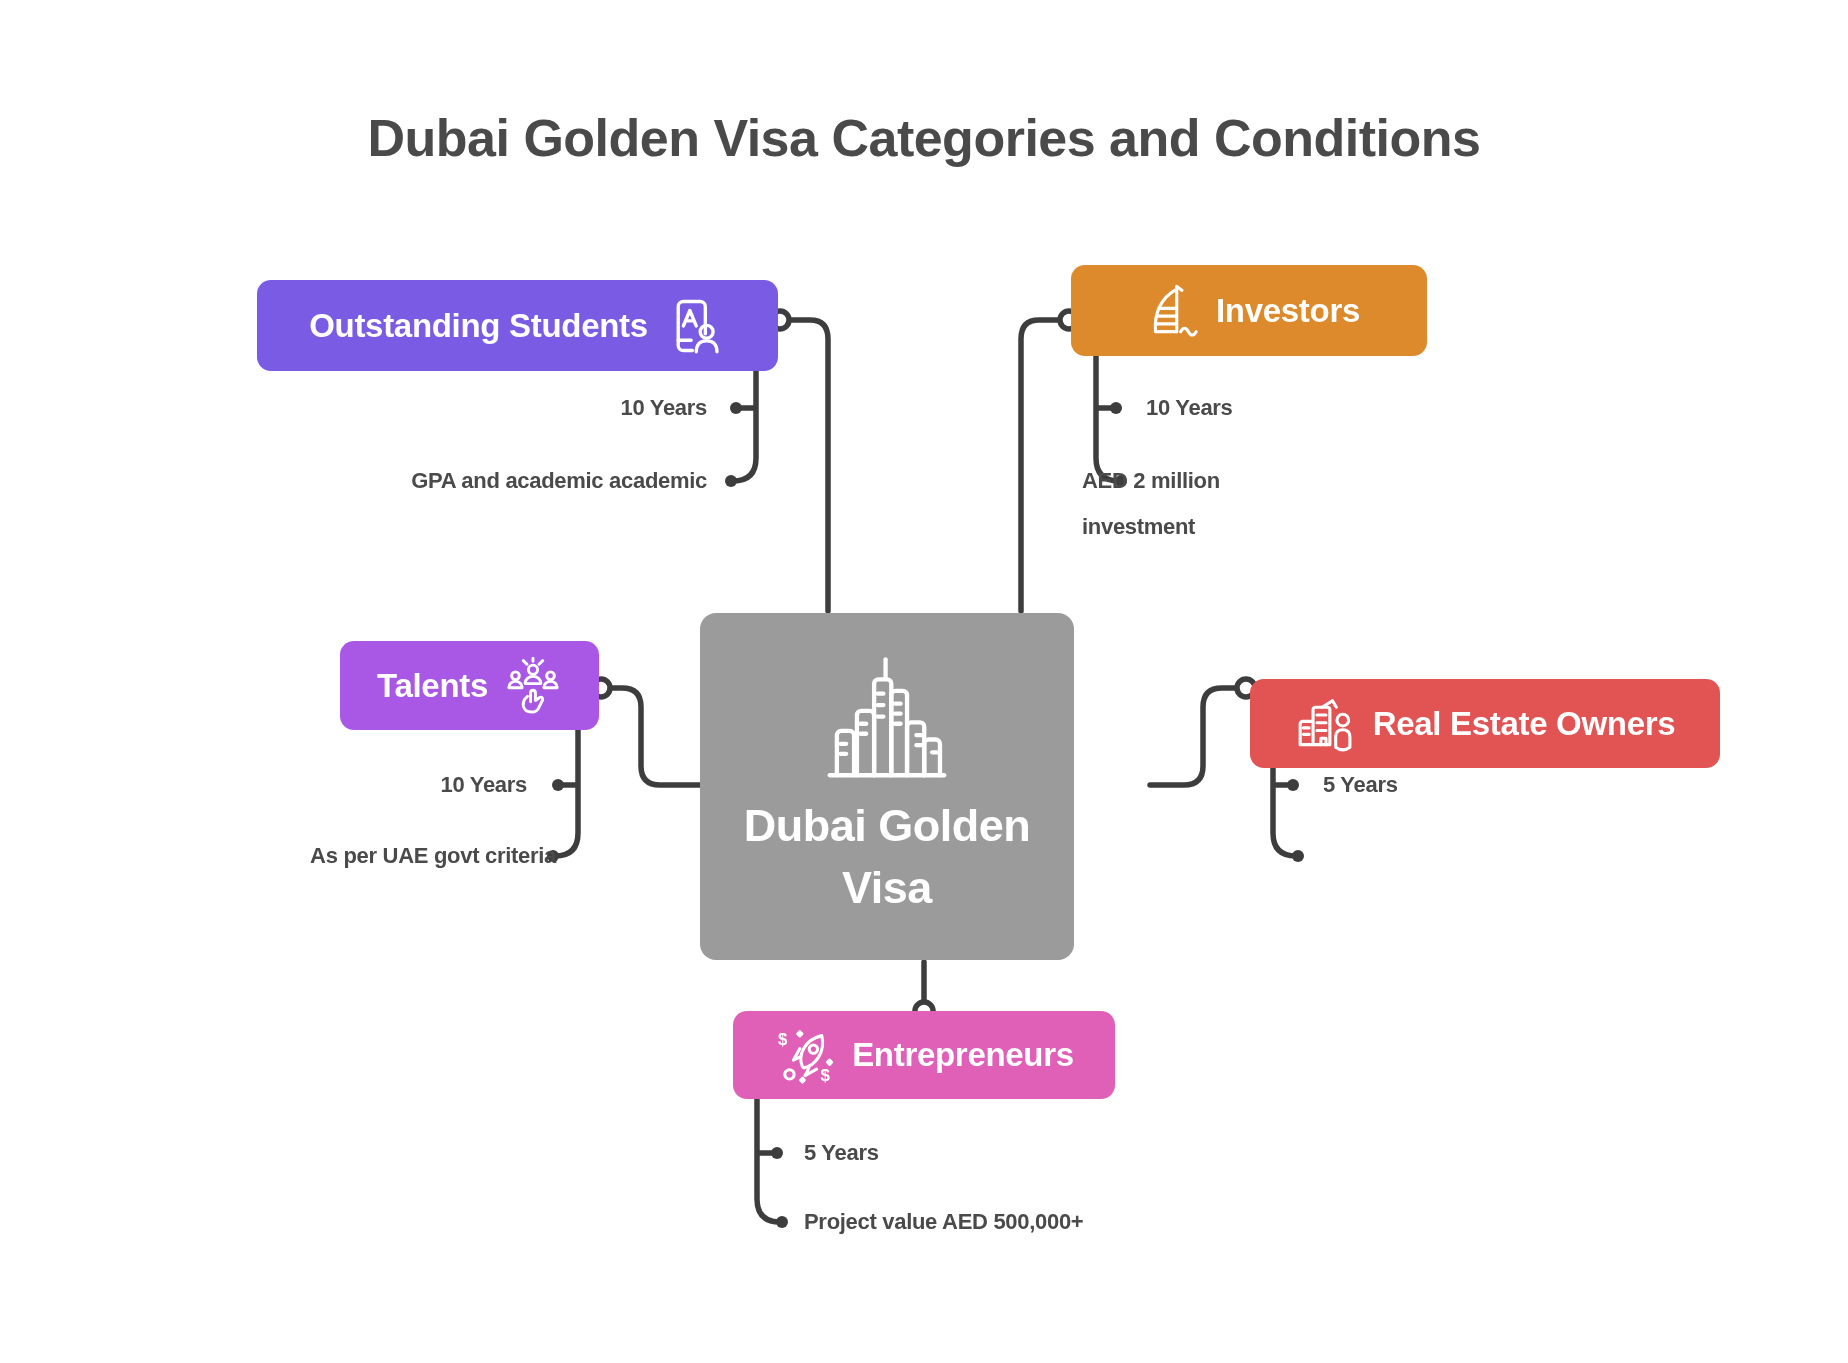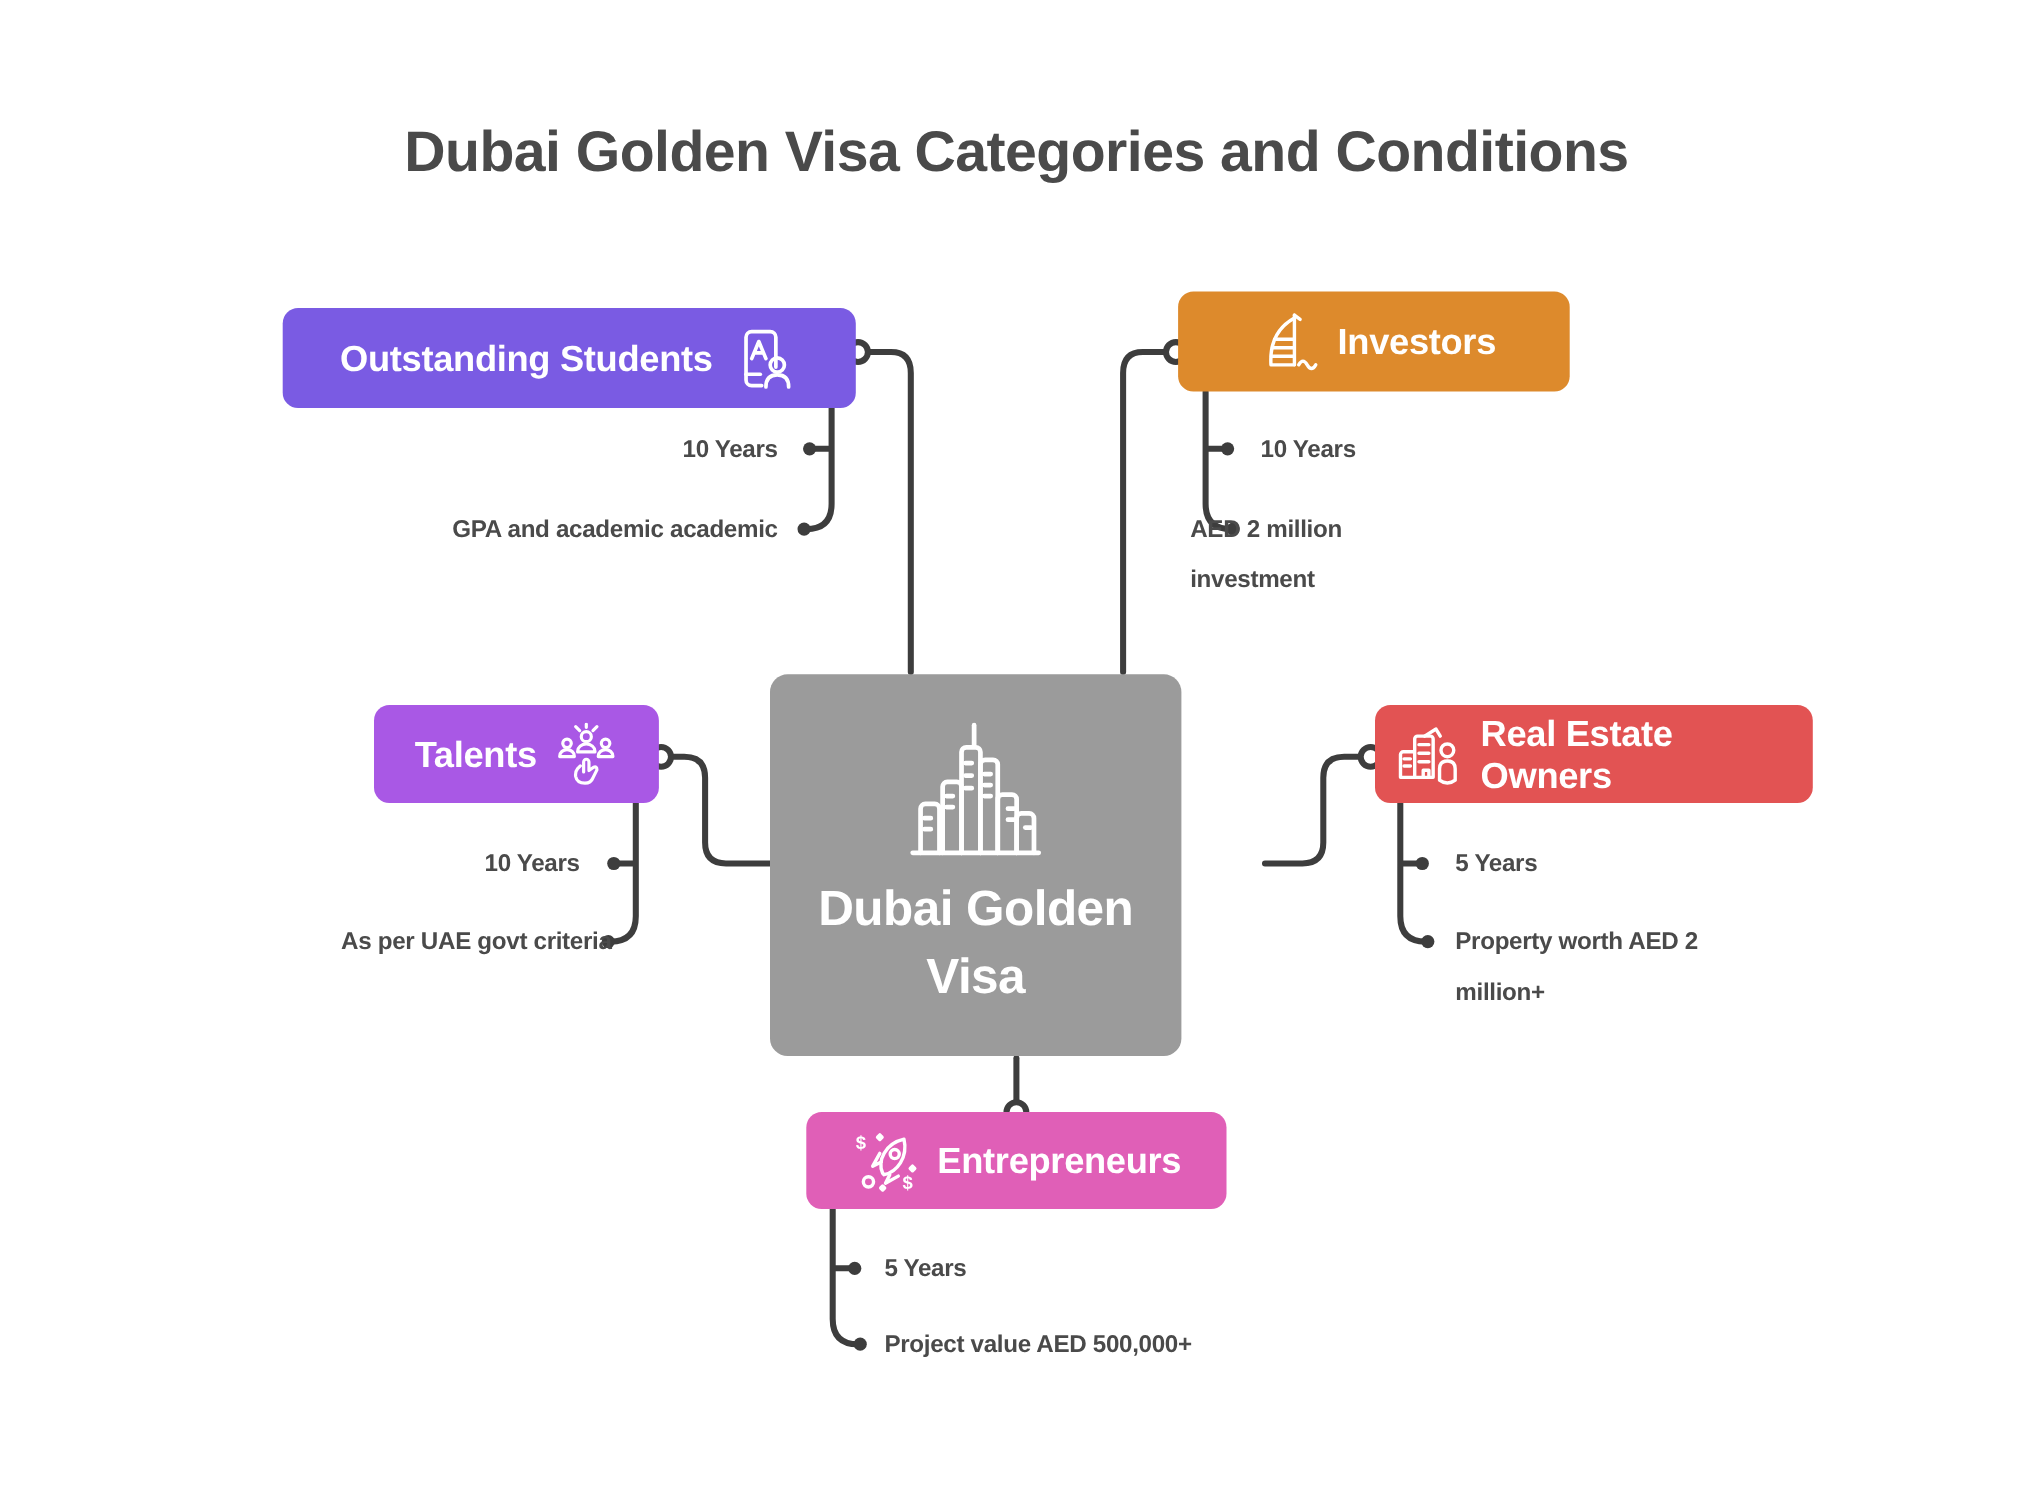--- a/index.html
+++ b/index.html
@@ -37,21 +37,21 @@
   .inv-cond{left:1082px;top:458px;width:240px;}
   .tal-dur{right:1321px;top:762px;}
   .tal-cond{right:1292px;top:833px;width:262px;}
   .re-dur{left:1323px;top:762px;}
   .re-cond{left:1323px;top:833px;width:252px;}
   .ent-dur{left:804px;top:1130px;}
   .ent-cond{left:804px;top:1199px;width:300px;}
   .node-os{left:257px;top:265px;width:521px;height:91px;}
   .node-inv{left:1071px;top:265px;width:356px;height:91px;text-align:right;}
   .node-tal{left:340px;top:641px;width:259px;height:89px;}
-  .node-re{left:1250px;top:641px;width:398px;height:89px;}
+  .node-re{left:1250px;top:679px;width:470px;height:89px;}
   .node-ent{left:733px;top:1011px;width:382px;height:88px;}
   .icon svg{display:block;}
 </style>
 </head>
 <body>
 
 <div class="canvas">
 
   <div class="title">Dubai Golden Visa Categories and Conditions</div>
 
@@ -166,21 +166,20 @@
         <path d="M17 17 H 24 M17 23 H 24 M17 29 H 24"></path>
         <path d="M20 40 v -5 h 4 v 5"></path>
         <path d="M21 11 l 8 -5 l 3 5"></path>
         <circle cx="37" cy="21" r="4.5"></circle>
         <path d="M31.5 42 V 34 q 0 -5.5 5.5 -5.5 q 5.5 0 5.5 5.5 V 42 q -2.5 2 -5.5 2 q -3 0 -5.5 -2 Z"></path>
       </svg>
     </span>
     <span>Real Estate Owners</span>
   </div>
   <div class="sub re-dur">5 Years</div>
-  <div class="sub wrap re-cond">Property worth AED 2 million+</div>
 
   <div class="node node-ent" style="background: rgb(224, 95, 183);">
     <span class="icon">
       <svg width="62" height="62" viewBox="0 0 48 48" fill="none" stroke="#ffffff" stroke-width="2.4" stroke-linecap="round" stroke-linejoin="round">
         <path d="M22 33 C 18 24 24 12 37 9 C 40 22 32 32 23 34 Z"></path>
         <circle cx="30.5" cy="19.5" r="3.2"></circle>
         <path d="M21 25 l -6 3 l 5 -9"></path>
         <path d="M27 34 l -3 6 l 9 -5"></path>
         <circle cx="12" cy="39" r="3.6"></circle>
         <text x="3" y="16" font-size="13" font-weight="bold" fill="#ffffff" stroke="none" font-family="Liberation Sans, sans-serif">$</text>

